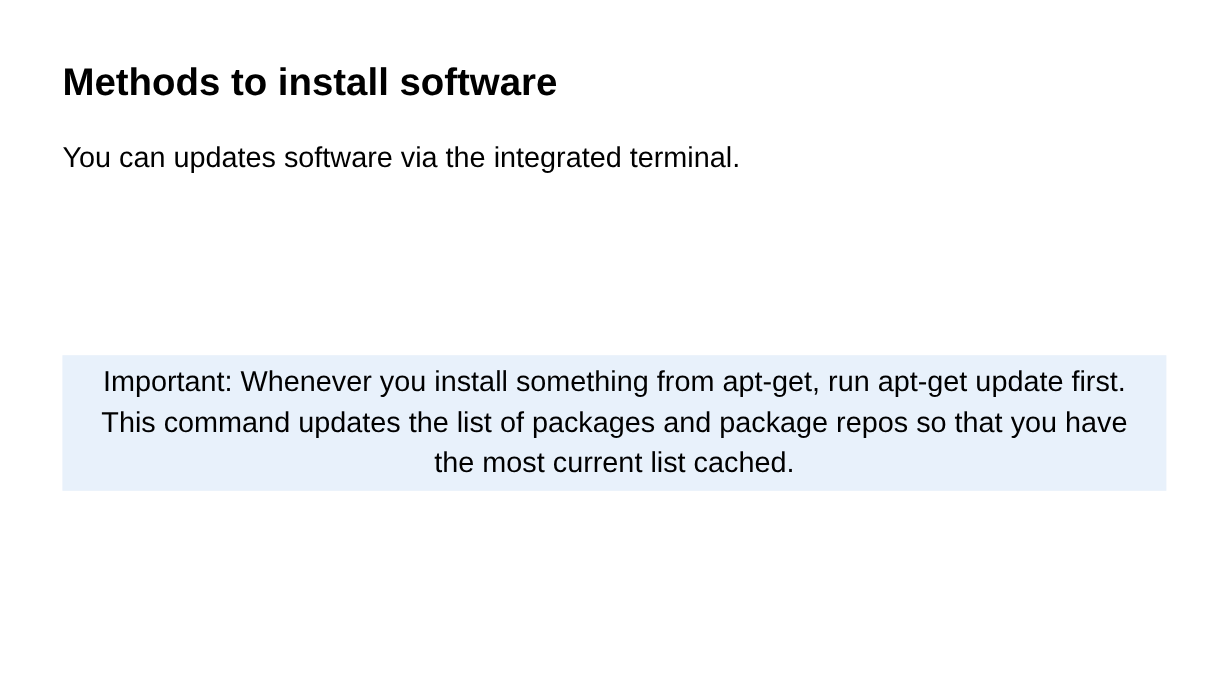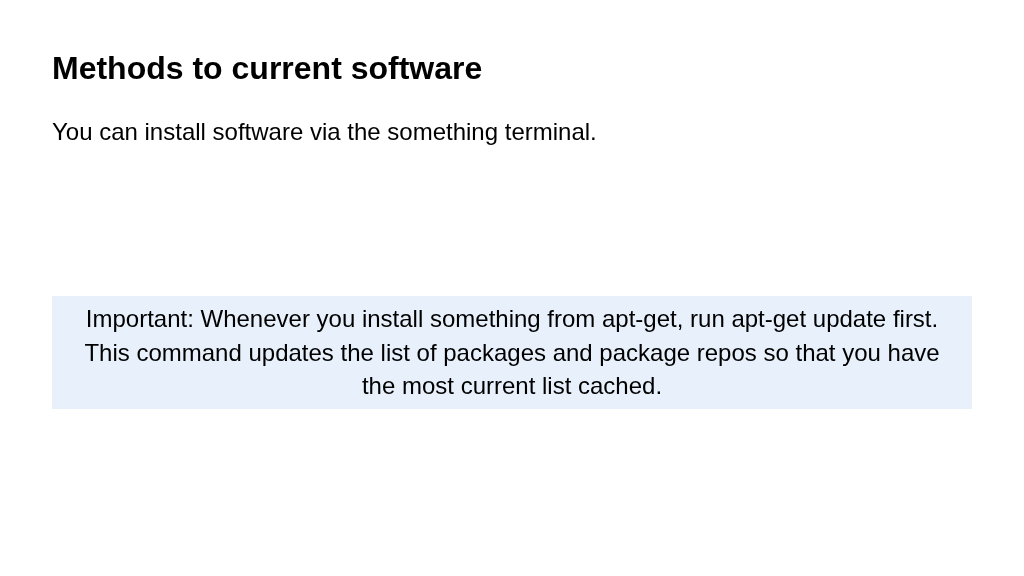--- a/index.html
+++ b/index.html
@@ -35,17 +35,17 @@
       padding: 6px 30px;
       text-align: center;
       font-size: 24px;
       line-height: 1.4;
       font-weight: 400;
     }
   </style>
 </head>
 <body>
 
-<h1 class="page-title">Methods to current software</h1>
-<p class="intro-text">You can install software via the something terminal.</p>
+<h1 class="page-title">Methods to install software</h1>
+<p class="intro-text">You can updates software via the integrated terminal.</p>
 <div class="callout">
   <span>Important: Whenever you install something from apt-get, run apt-get update first. This command updates the list of packages and package repos so that you have the most current list cached.</span>
 </div>
 
 </body></html>

